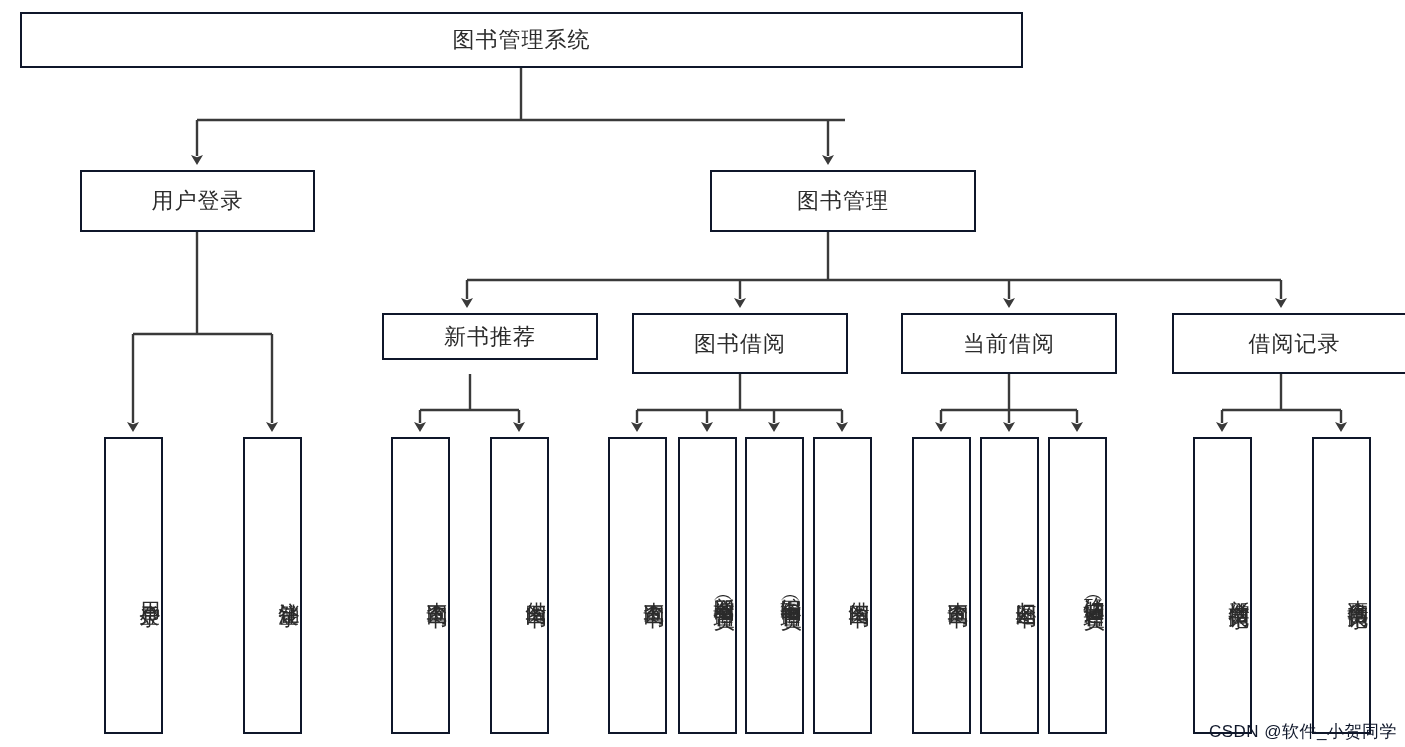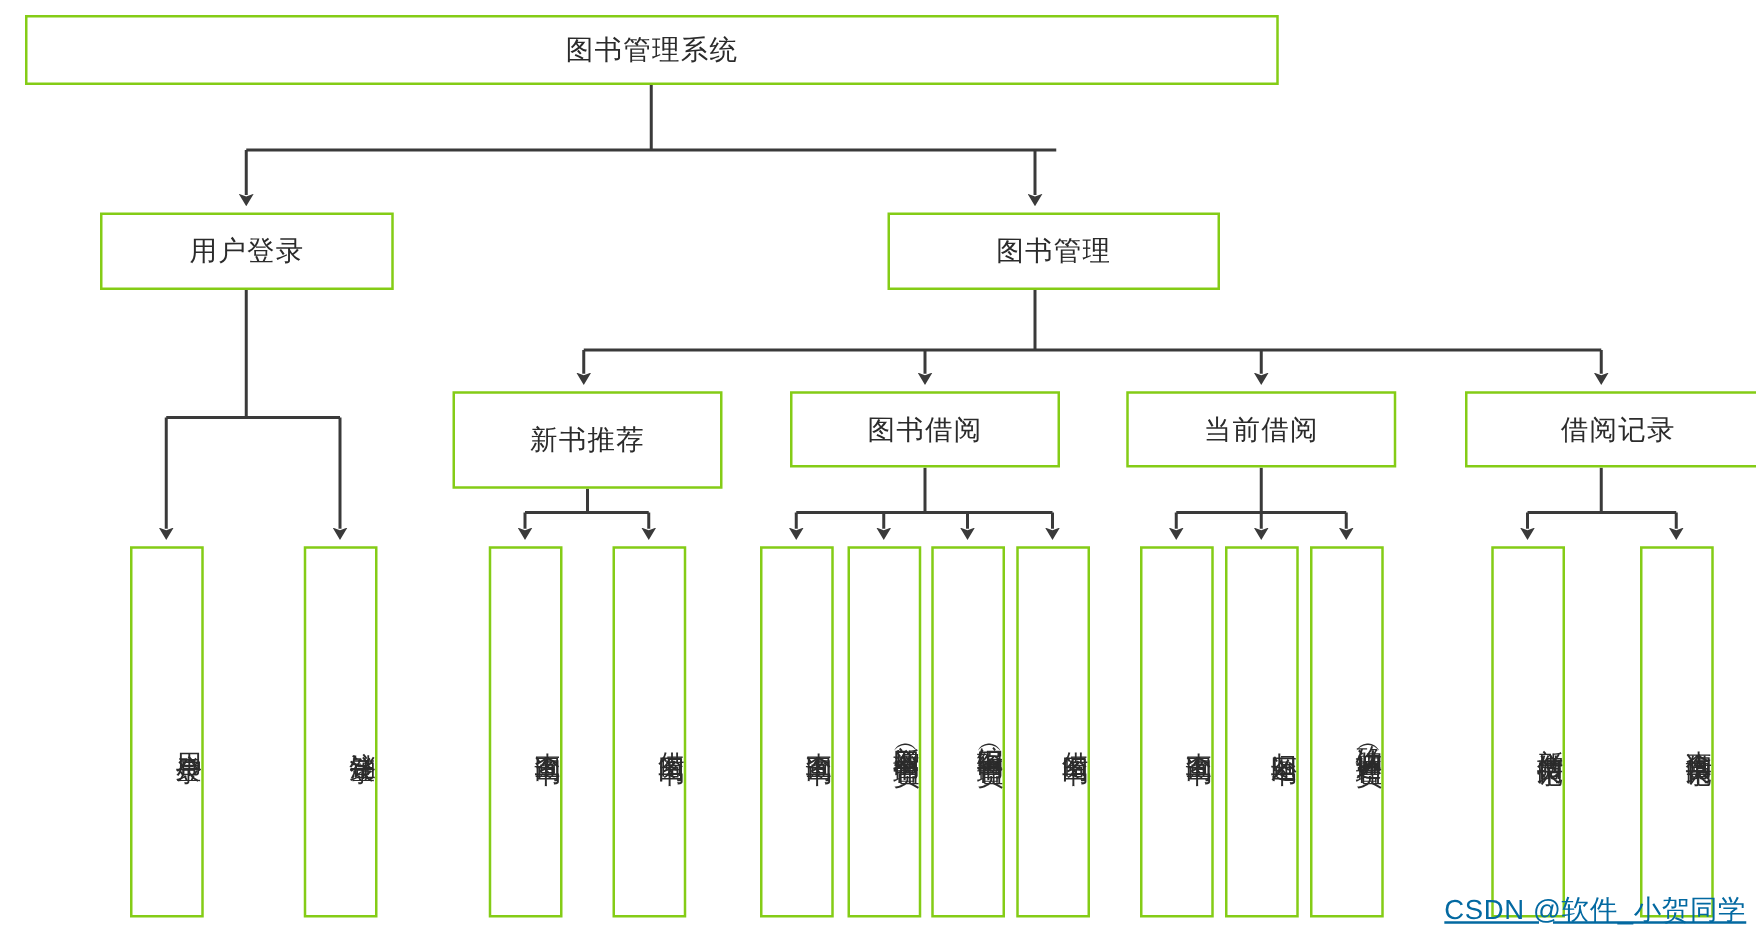--- a/index.html
+++ b/index.html
@@ -22,21 +22,21 @@
     left: 0;
     top: 0;
     width: 1405px;
     height: 747px;
     pointer-events: none;
   }
   .node {
     position: absolute;
     box-sizing: border-box;
     background: #ffffff;
-    border: 2px solid #84cc16;
+    border: 2px solid #0f172a;
     display: flex;
     align-items: center;
     justify-content: center;
     color: #2b2b2b;
     z-index: 2;
   }
   .node-h {
     font-size: 22px;
     letter-spacing: 1px;
     white-space: nowrap;
@@ -58,26 +58,25 @@
   }
   .node-v > span {
     display: block;
     writing-mode: vertical-rl;
     text-orientation: upright;
   }
   .watermark {
     position: absolute;
     right: 8px;
     bottom: 4px;
-    font-size: 22px;
-    color: #0369a1;
+    font-size: 17px;
+    color: #0f172a;
     white-space: nowrap;
     z-index: 5;
     letter-spacing: 0.5px;
-    text-decoration: underline;
   }
 </style>
 </head>
 <body>
 
 <div id="canvas">
 
   <svg id="edges" viewBox="0 0 1405 747">
     <defs>
       <marker id="arrow" markerWidth="10" markerHeight="12" refX="1" refY="6" orient="auto" markerUnits="userSpaceOnUse">
@@ -134,21 +133,21 @@
   </div>
 
   <div class="node node-h" style="left:80px; top:170px; width:235px; height:62px;">
     <span>用户登录</span>
   </div>
 
   <div class="node node-h" style="left:710px; top:170px; width:266px; height:62px;">
     <span>图书管理</span>
   </div>
 
-  <div class="node node-h" style="left:362px; top:313px; width:216px; height:78px;text-align:center;">
+  <div class="node node-h" style="left:382px; top:313px; width:216px; height:47px;text-align:center;">
     <span>新书推荐</span>
   </div>
 
   <div class="node node-h" style="left:901px; top:313px; width:216px; height:61px;">
     <span>当前借阅</span>
   </div>
 
   <div class="node node-h" style="left:632px; top:313px; width:216px; height:61px;">
     <span>图书借阅</span>
   </div>

